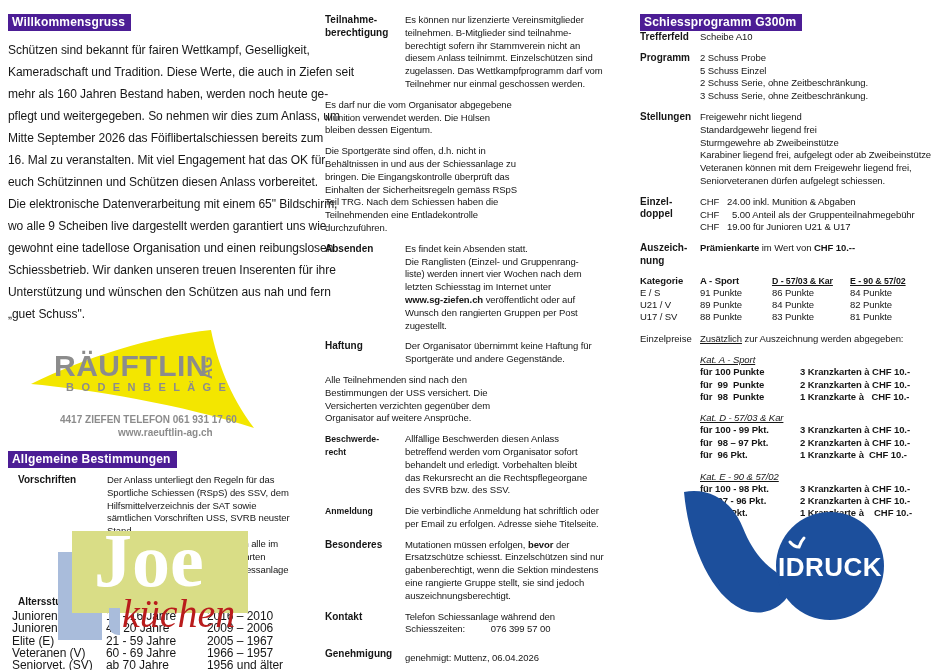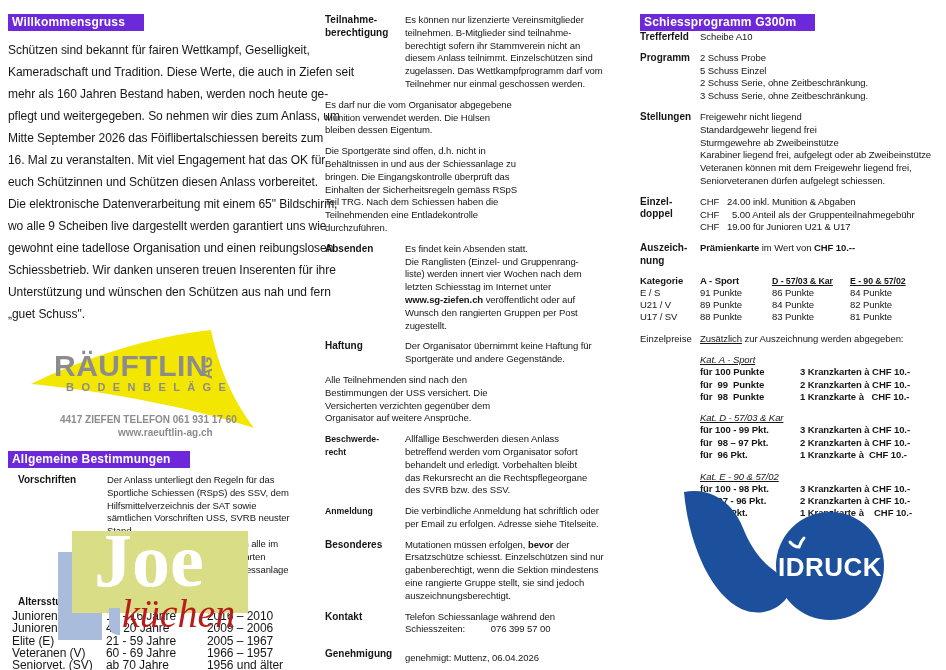--- a/index.html
+++ b/index.html
@@ -2,22 +2,22 @@
 <html><head>
 <meta charset="utf-8">
 <style>
   html,body{margin:0;padding:0}
   body{width:946px;height:670px;background:#fff;position:relative;overflow:hidden;
        font-family:"Liberation Sans",sans-serif;color:#161616}
   .col{position:absolute;top:0}
   #col-left{left:8px;width:302px;top:12px}
   #col-mid{left:325px;width:312px;top:14px}
   #col-right{left:640px;width:304px;top:12px}
-  .hbar{display:inline-block;background:#6d28d9;color:#fff;font-weight:bold;font-size:12px;
-        padding:1px 19px 2px 4px;letter-spacing:.2px}
+  .hbar{display:inline-block;background:#4c1d95;color:#fff;font-weight:bold;font-size:12px;
+        padding:1px 6px 2px 4px;letter-spacing:.2px}
   .pre{white-space:pre}
   .body-text{font-size:12px;line-height:22px;letter-spacing:-.05px}
   .row{display:flex;margin-bottom:7px}
   .lbl{font-weight:bold;font-size:10px;line-height:12.6px}
   #col-mid .lbl{width:80px;flex:none}
   #col-right .lbl{width:60px;flex:none}
   .lbl.small{font-size:8.7px}
   .txt{font-size:9.5px;line-height:12.8px;letter-spacing:-.08px;flex:1}
   .txt b,.seg-b{font-weight:bold}
   .seg-u{text-decoration:underline}

